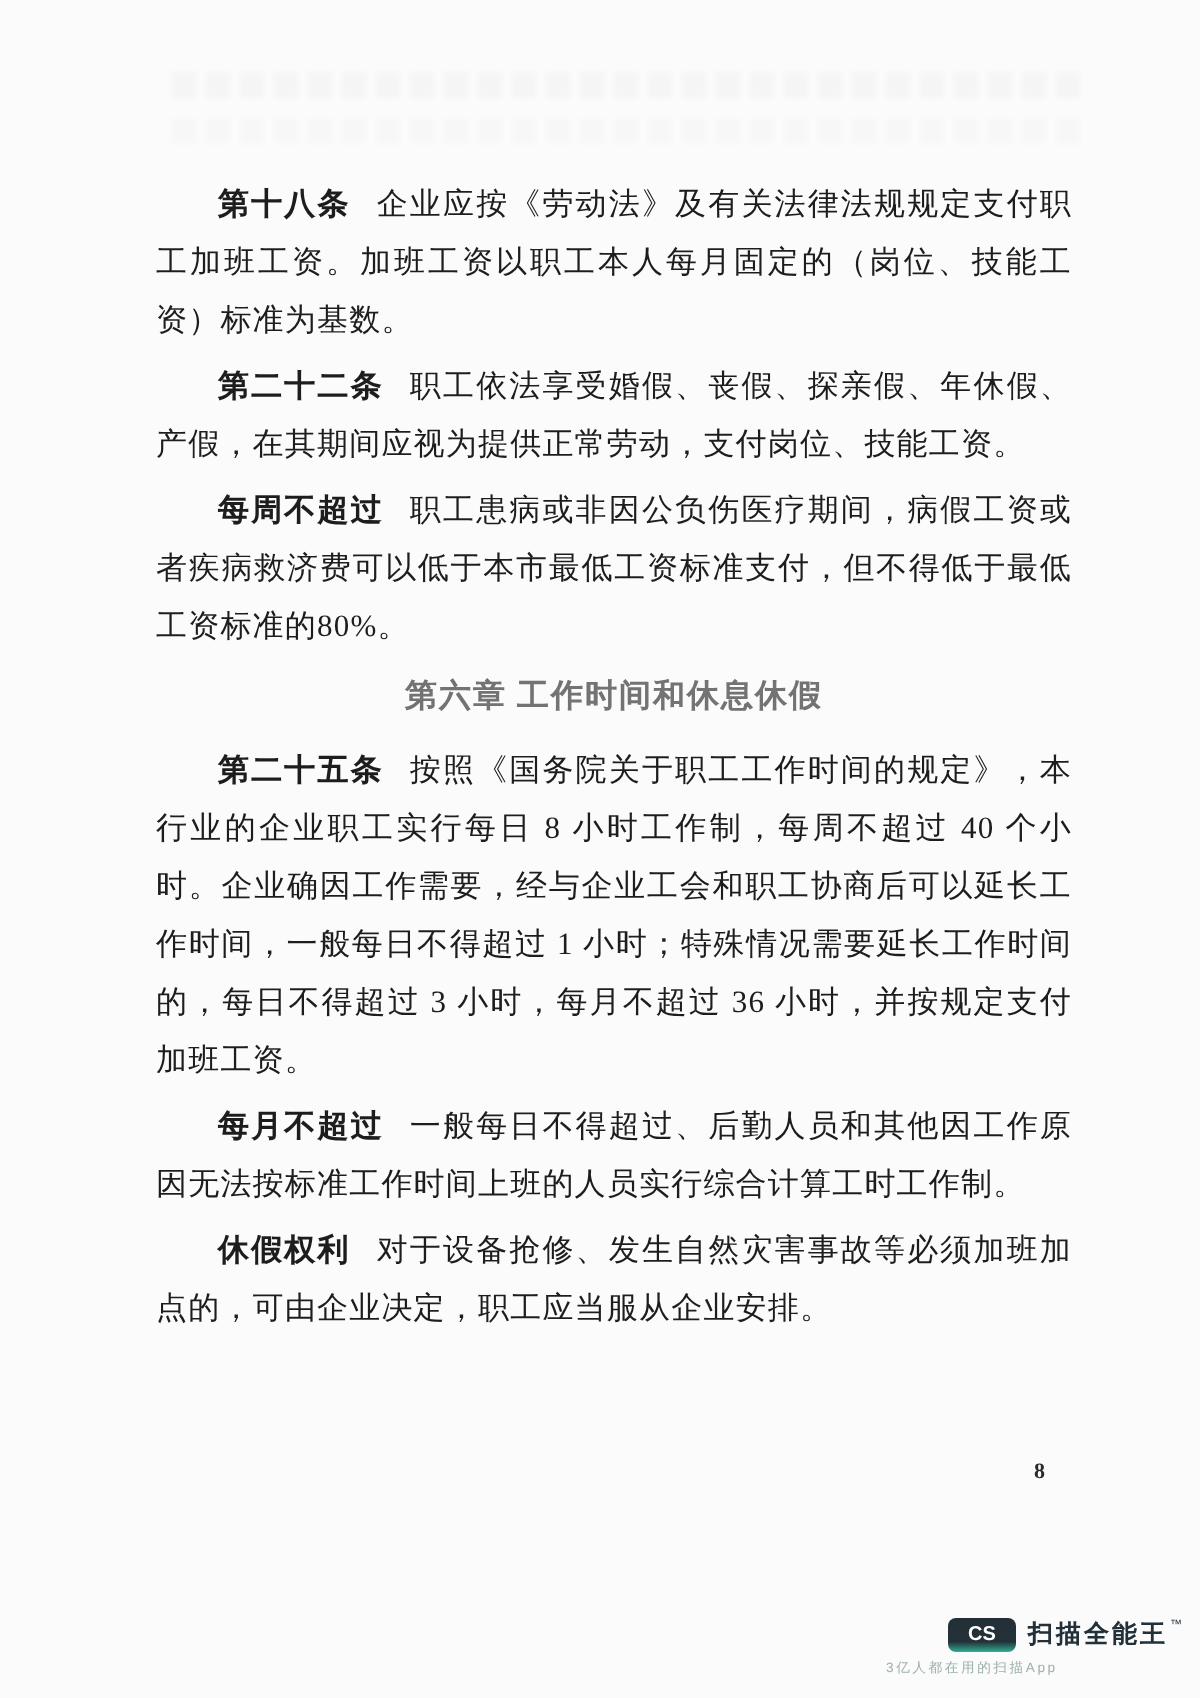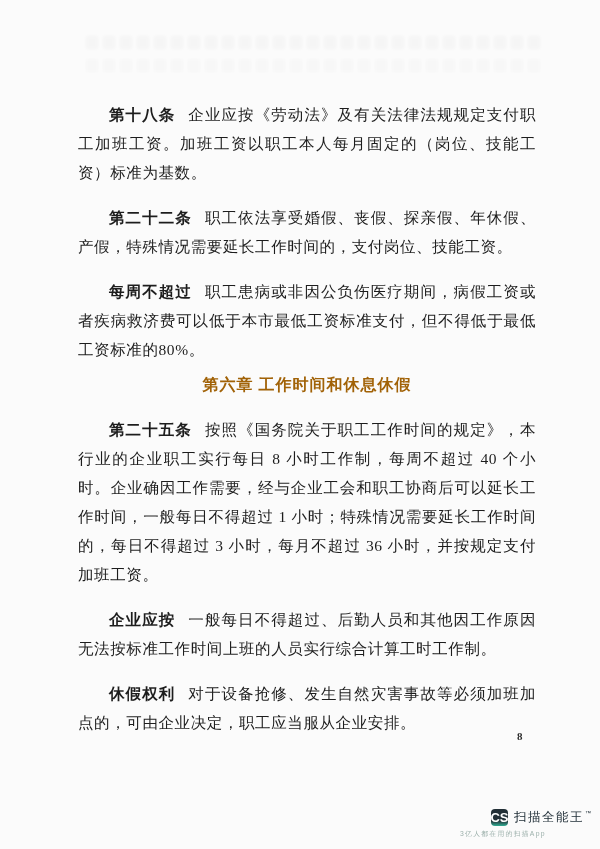--- a/index.html
+++ b/index.html
@@ -19,81 +19,81 @@
   .bleed-1 { top:36px; opacity:0.055; }
   .bleed-2 { top:59px; opacity:0.035; }
 
   .content {
     position:absolute; left:78px; right:64px; top:84px;
     color:#1d1d1d;
     font-size:15.5px; line-height:29px;
     text-align:justify; text-justify:inter-ideograph;
     letter-spacing:0.6px;
   }
-  p.article { margin:16px 0 3px 0; text-indent:2em; }
+  p.article { margin:4px 0 3px 0; text-indent:2em; }
   p.article .num { font-weight:bold; margin-right:13px; }
   h2.chapter {
     margin:6px 0 8px 0;
     text-align:center; text-indent:0;
     font-size:16px; font-weight:bold; letter-spacing:1px;
-    color:#a16207;
+    color:#737373;
   }
 
   .page-number {
     position:absolute; top:730px; left:517px;
     font-size:11px; color:#2a2a2a; font-weight:bold;
     font-family:"Liberation Serif","DejaVu Serif",serif;
   }
 
   .watermark {
     position:absolute; right:9px; bottom:10px;
     display:flex; flex-direction:column; align-items:flex-start;
     font-family:"Liberation Sans","DejaVu Sans",sans-serif;
   }
   .wm-row { display:flex; align-items:center; }
   .wm-icon {
-    width:17px; height:17px; border-radius:4px;
+    width:34px; height:17px; border-radius:4px;
     background:linear-gradient(180deg,#222f36 0%,#243138 70%,#2fae93 100%);
-    color:#ffffff; font-weight:bold; font-size:13px;
+    color:#ffffff; font-weight:bold; font-size:10px;
     display:flex; align-items:center; justify-content:center;
     letter-spacing:0;
     margin-left:32px;
   }
   .wm-title {
     margin-left:6px;
-    font-weight:normal; font-size:12.5px; color:#223039;
+    font-weight:bold; font-size:12.5px; color:#223039;
     letter-spacing:1.5px;
   }
   .wm-tm { font-size:6px; color:#223039; align-self:flex-start; margin-left:1px; line-height:8px; }
   .wm-subtitle {
     margin-top:3px; margin-left:1px;
     font-size:6.8px; color:#9cb0ab; letter-spacing:1.3px;
   }
 </style>
 </head>
 <body>
 
 <div class="page">
 
   <div class="bleed bleed-1"></div>
   <div class="bleed bleed-2"></div>
 
   <div class="content">
 
     <p class="article"><span class="num">第十八条</span><span>企业应按《劳动法》及有关法律法规规定支付职工加班工资。加班工资以职工本人每月固定的（岗位、技能工资）标准为基数。</span></p>
 
-    <p class="article"><span class="num">第二十二条</span><span>职工依法享受婚假、丧假、探亲假、年休假、产假，特殊情况需要延长工作时间的，支付岗位、技能工资。</span></p>
+    <p class="article"><span class="num">第二十二条</span><span>职工依法享受婚假、丧假、探亲假、年休假、产假，在其期间应视为提供正常劳动，支付岗位、技能工资。</span></p>
 
     <p class="article"><span class="num">每周不超过</span><span>职工患病或非因公负伤医疗期间，病假工资或者疾病救济费可以低于本市最低工资标准支付，但不得低于最低工资标准的80%。</span></p>
 
     <h2 class="chapter">第六章 工作时间和休息休假</h2>
 
     <p class="article"><span class="num">第二十五条</span><span>按照《国务院关于职工工作时间的规定》，本行业的企业职工实行每日 8 小时工作制，每周不超过 40 个小时。企业确因工作需要，经与企业工会和职工协商后可以延长工作时间，一般每日不得超过 1 小时；特殊情况需要延长工作时间的，每日不得超过 3 小时，每月不超过 36 小时，并按规定支付加班工资。</span></p>
 
-    <p class="article"><span class="num">企业应按</span><span>一般每日不得超过、后勤人员和其他因工作原因无法按标准工作时间上班的人员实行综合计算工时工作制。</span></p>
+    <p class="article"><span class="num">每月不超过</span><span>一般每日不得超过、后勤人员和其他因工作原因无法按标准工作时间上班的人员实行综合计算工时工作制。</span></p>
 
 
     <p class="article"><span class="num">休假权利</span><span>对于设备抢修、发生自然灾害事故等必须加班加点的，可由企业决定，职工应当服从企业安排。</span></p>
 
 
   </div>
 
   <div class="page-number">8</div>
 
   <div class="watermark">

